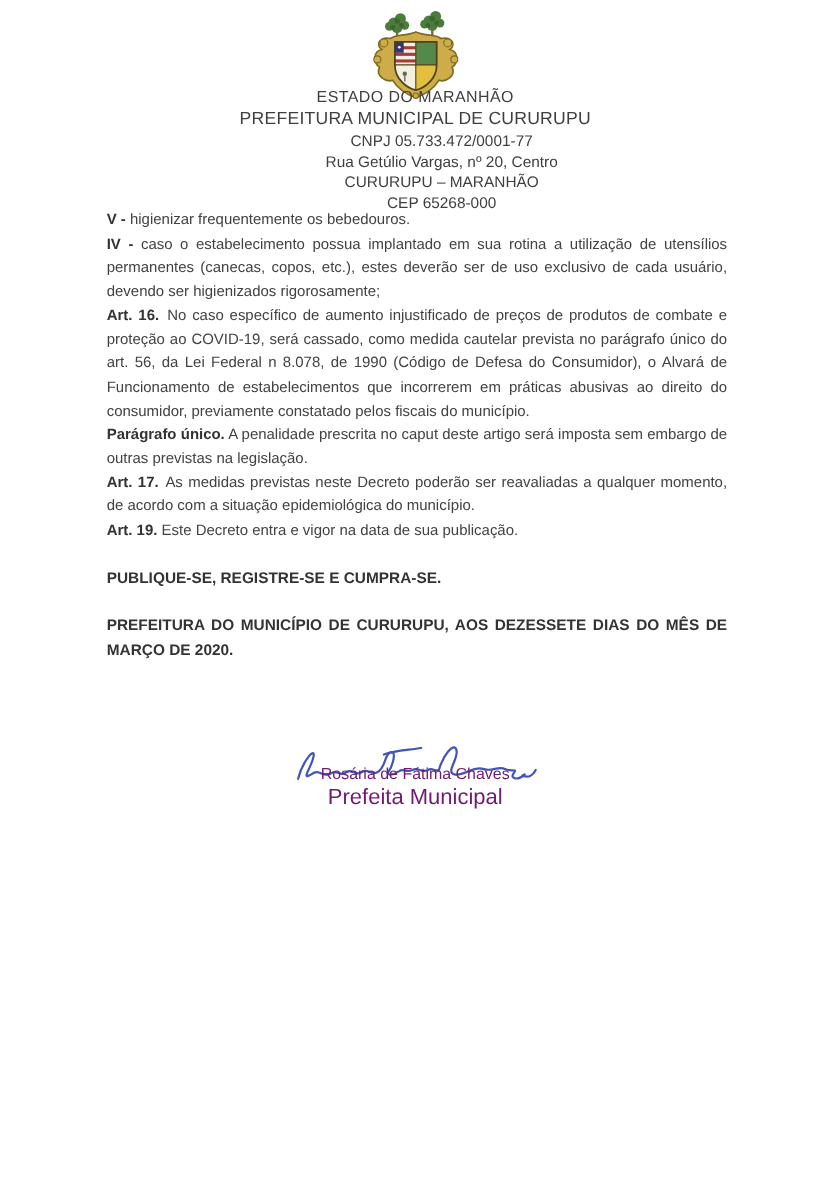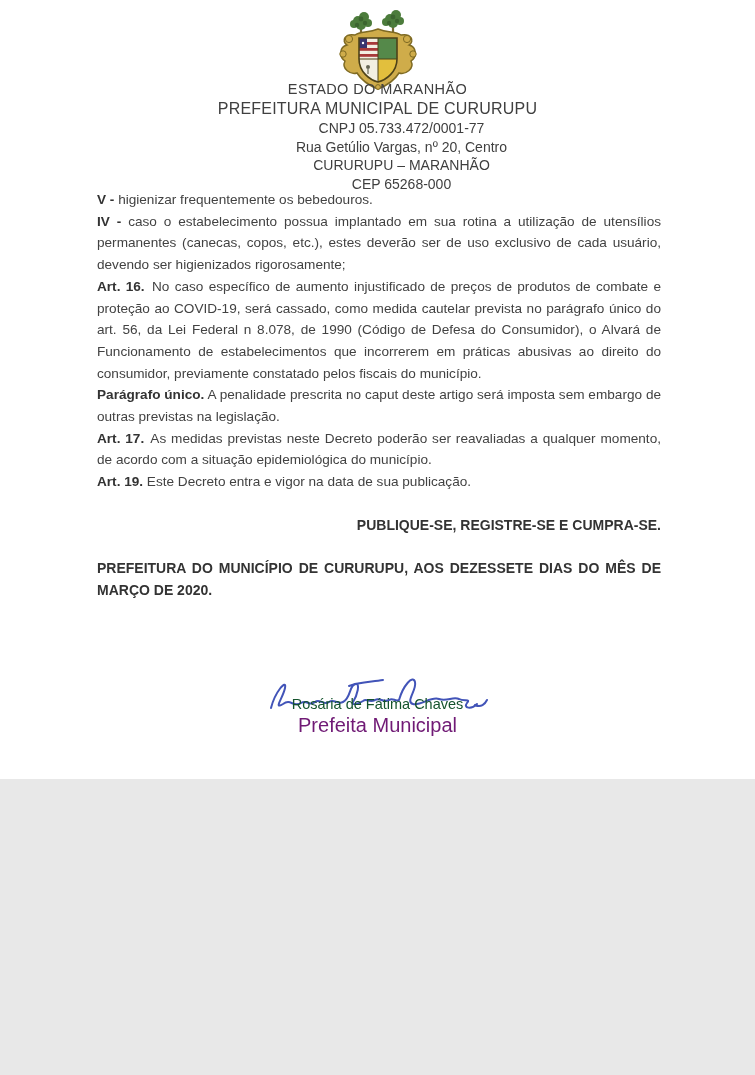--- a/index.html
+++ b/index.html
@@ -1,42 +1,42 @@
 <!DOCTYPE html>
 <html lang="pt"><head>
 <meta charset="utf-8">
 <style>
   html,body{margin:0;padding:0;background:#e8e8e8;}
   .page{
     position:relative;
-    width:755px;height:779px;
+    width:755px;height:1075px;
     margin:0 auto;
     background:#ffffff;
     font-family:"Liberation Sans", sans-serif;
     color:#424242;
     overflow:hidden;
   }
   
   .crest{position:absolute;top:8px;left:50%;margin-left:-50px;width:100px;height:82px;}
   
   .letterhead{position:absolute;top:81px;left:0;width:100%;text-align:center;}
   .lh-state{font-size:14.5px;line-height:17px;letter-spacing:.4px;color:#3f3f3f;}
   .lh-muni{font-size:16px;line-height:21px;font-weight:400;color:#404040;letter-spacing:.2px;}
   .lh-line{font-size:14px;line-height:18.5px;color:#3f3f3f;padding-left:48px;}
   
   .body{position:absolute;top:189px;left:97px;width:564px;font-size:13.6px;line-height:21.7px;}
   .para{margin:0;text-align:justify;}
   .lead{font-weight:700;color:#333;}
   .lead-wide{margin-right:2px;}
-  .order{margin:21.7px 0 0 0;font-weight:700;color:#333;text-align:right;font-size:14px;}
+  .order{margin:21.7px 0 0 0;font-weight:700;color:#333;text-align:left;font-size:14px;}
   .dateline{margin:21.7px 0 0 0;font-weight:700;color:#333;text-align:justify;font-size:14px;line-height:21.7px;}
   
   .sigblock{position:absolute;top:672px;left:0;width:100%;text-align:center;}
   .sig-ink{display:block;margin:0 auto -24px auto;}
-  .sig-name{font-size:14.5px;line-height:21px;color:#14532d;position:relative;}
+  .sig-name{font-size:14.5px;line-height:21px;color:#701a75;position:relative;}
   .sig-title{font-size:20px;line-height:21px;color:#701a75;}
 </style>
 </head>
 <body>
 
 <div class="page">
 
   <div class="crest">
     <svg width="100" height="82" viewBox="0 0 100 82">
 

